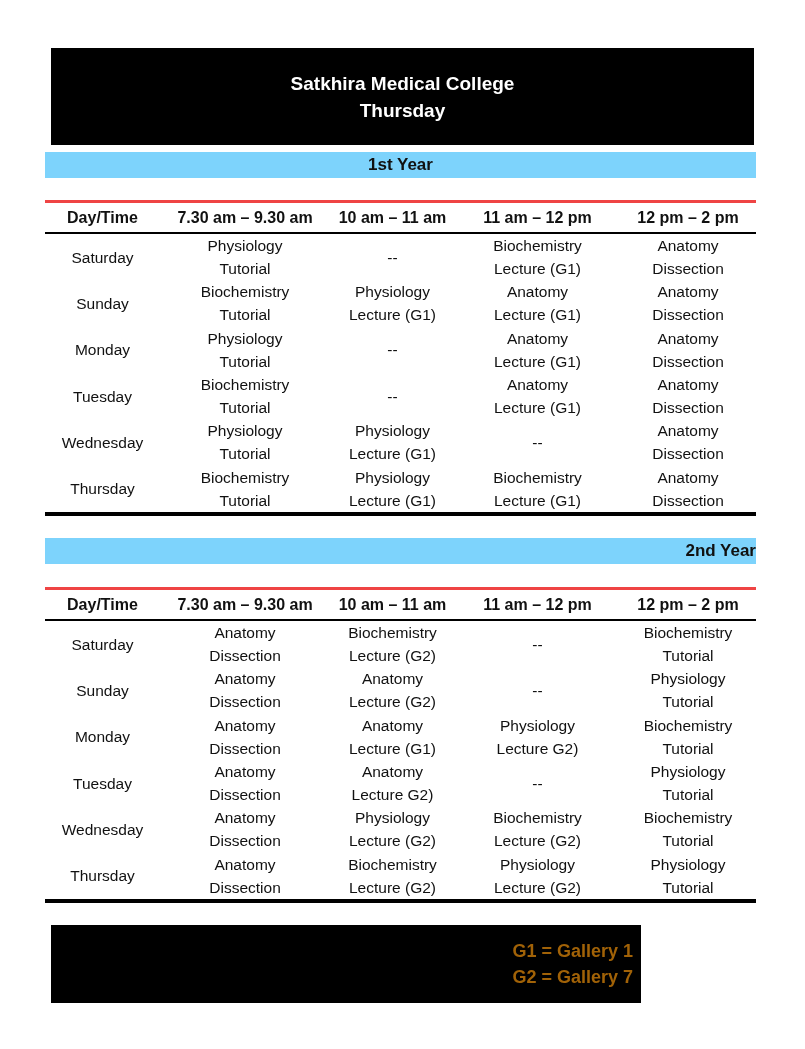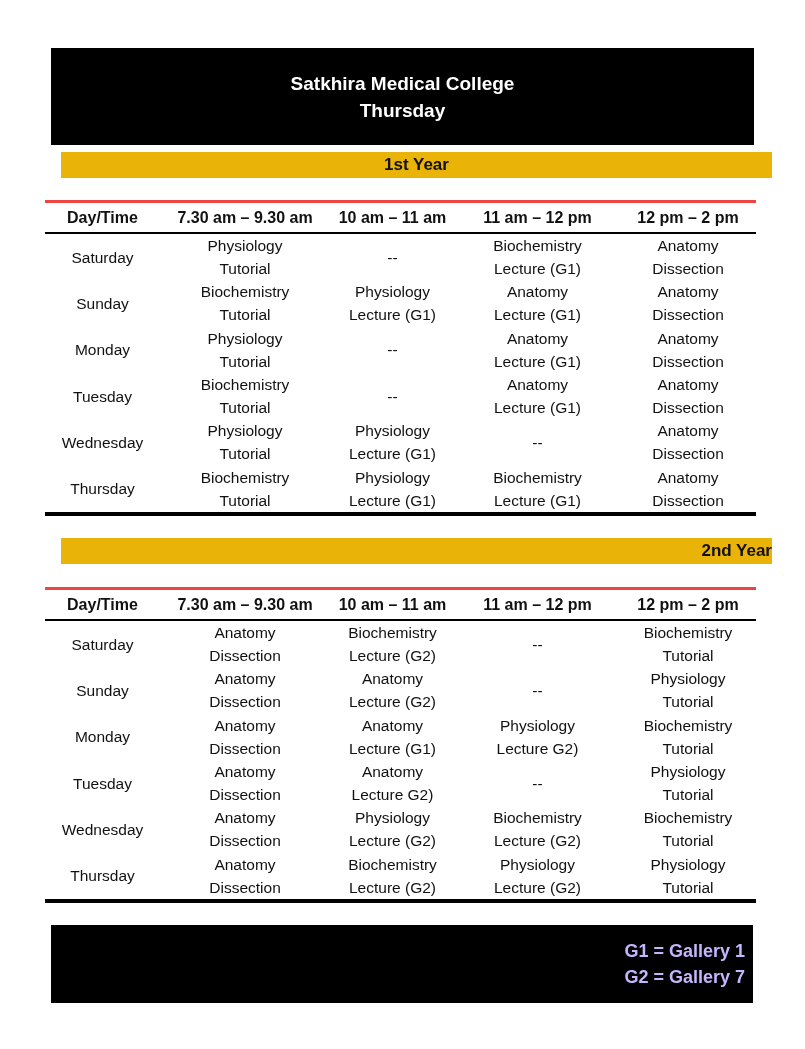--- a/index.html
+++ b/index.html
@@ -31,28 +31,27 @@
     font-weight: bold;
     font-size: 19px;
     line-height: 27px;
   }
 
   
   .year-banner {
     position: absolute;
     left: 45px;
     width: 711px; height: 26px;
-    background: #eab308;
+    background: #7dd3fc;
     display: flex;
     justify-content: center;
     align-items: center;
     font-weight: bold;
     font-size: 17px;
     color: #111111;
-    margin-left: 16px;
   }
   #banner-1 { top: 152px; }
   #banner-2 { top: 538px; justify-content: flex-end; }
 
   
   .routine-table {
     position: absolute;
     left: 45px;
     width: 711px;
     border-top: 3px solid #ef4444;
@@ -88,23 +87,23 @@
     text-align: center;
     font-size: 15.5px;
     line-height: 23px;
     white-space: pre-line;
   }
 
   
   .legend-footer {
     position: absolute;
     left: 51px; top: 925px;
-    width: 702px; height: 78px;
+    width: 590px; height: 78px;
     background: #000000;
-    color: #c4b5fd;
+    color: #a16207;
     display: flex;
     flex-direction: column;
     justify-content: center;
     align-items: flex-end;
     padding-right: 8px;
     font-weight: bold;
     font-size: 18px;
     line-height: 26px;
     text-align: right;
   }

